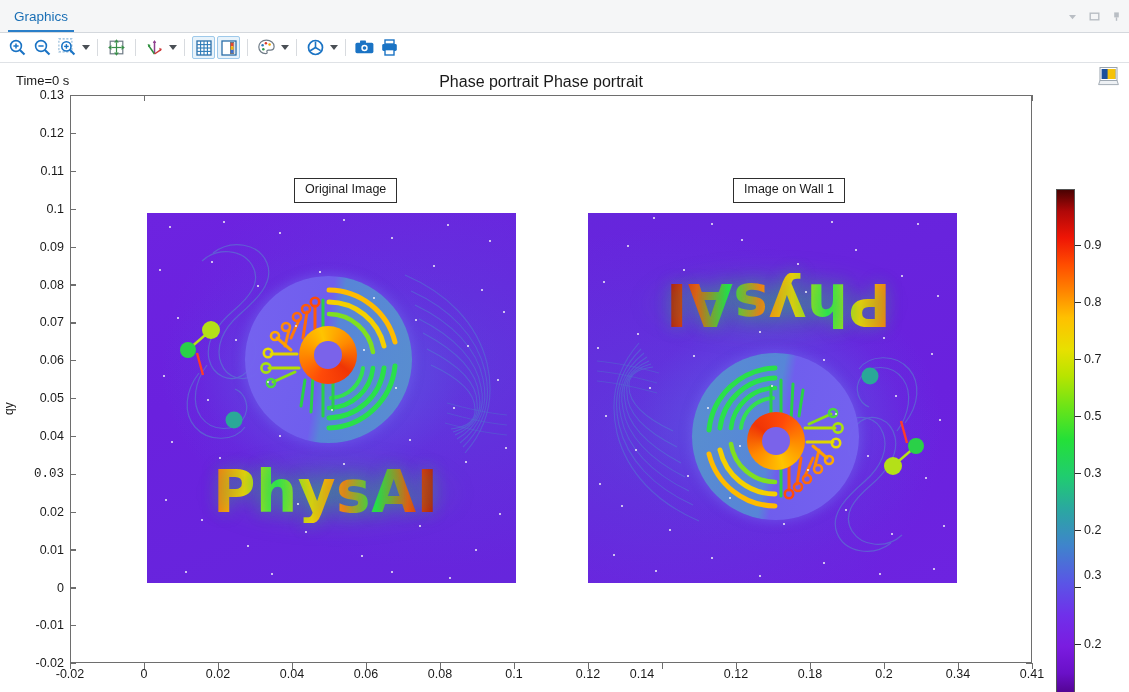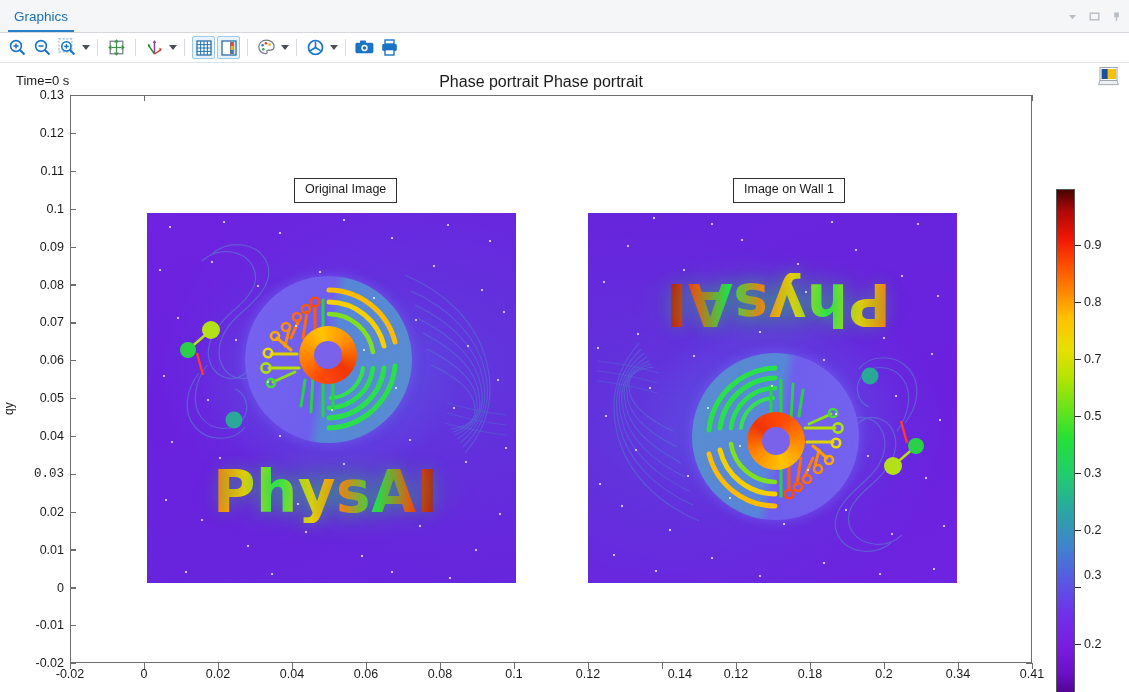--- a/index.html
+++ b/index.html
@@ -476,21 +476,21 @@
     <div class="ytick-mark-right" style="top:600px;"></div>
 
     <div class="xtick-lbl" style="left:40px;">-0.02</div>
     <div class="xtick-lbl" style="left:114px;">0</div>
     <div class="xtick-lbl" style="left:188px;">0.02</div>
     <div class="xtick-lbl" style="left:262px;">0.04</div>
     <div class="xtick-lbl" style="left:336px;">0.06</div>
     <div class="xtick-lbl" style="left:410px;">0.08</div>
     <div class="xtick-lbl" style="left:484px;">0.1</div>
     <div class="xtick-lbl" style="left:558px;">0.12</div>
-    <div class="xtick-lbl" style="left:632px;text-align:right;">0.14</div>
+    <div class="xtick-lbl" style="left:612px;">0.14</div>
     <div class="xtick-lbl" style="left:706px;">0.12</div>
     <div class="xtick-lbl" style="left:780px;">0.18</div>
     <div class="xtick-lbl" style="left:854px;">0.2</div>
     <div class="xtick-lbl" style="left:928px;">0.34</div>
     <div class="xtick-lbl" style="left:1002px;">0.41</div>
 
     <div class="xtick-mark" style="left:70px;"></div>
     <div class="xtick-mark" style="left:144px;"></div>
     <div class="xtick-mark" style="left:218px;"></div>
     <div class="xtick-mark" style="left:292px;"></div>

